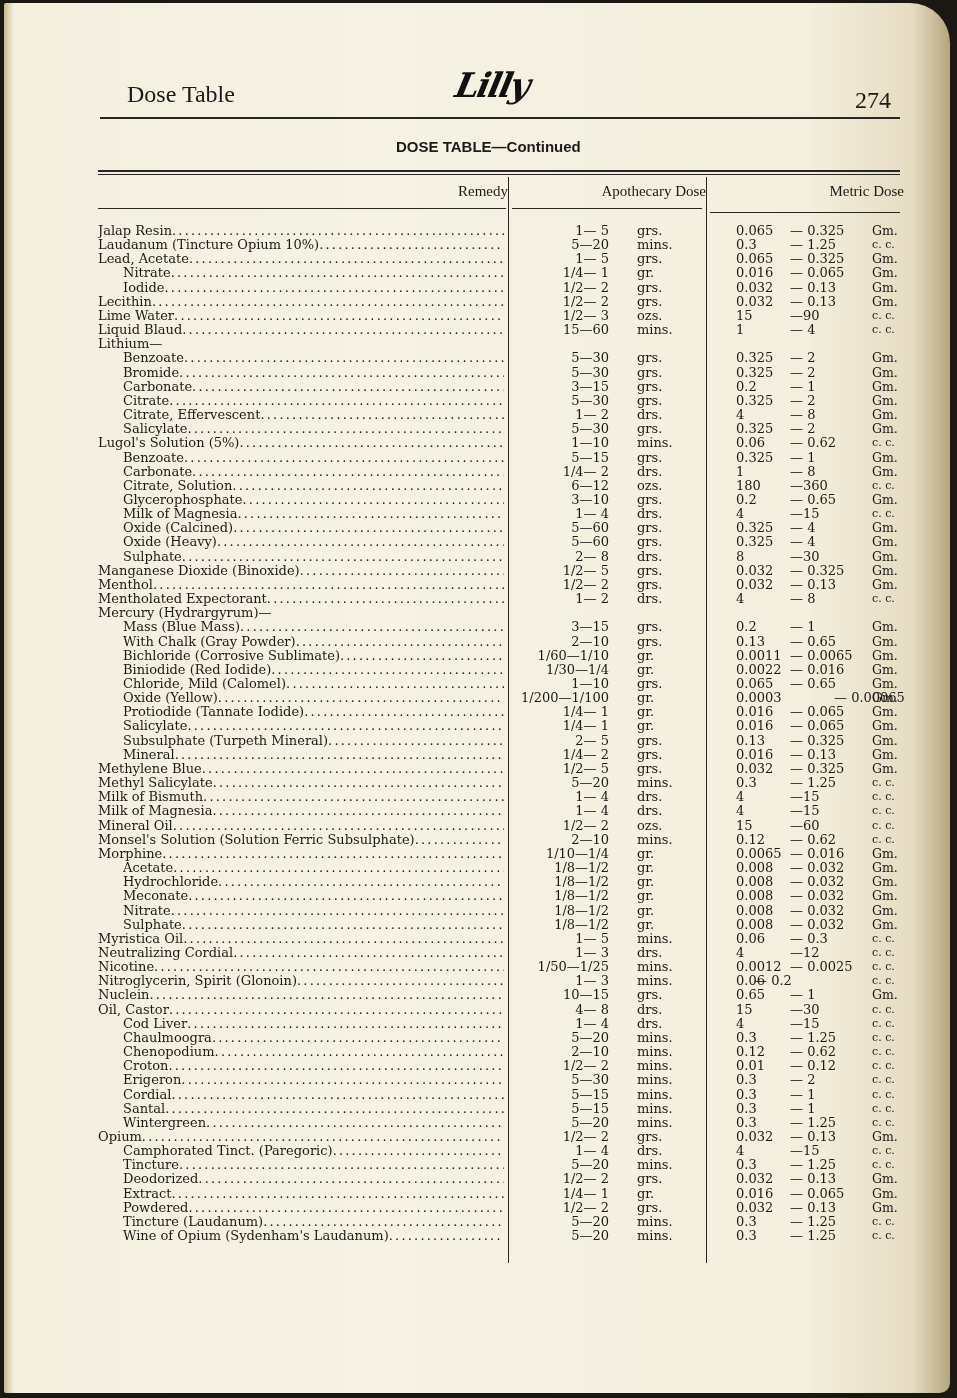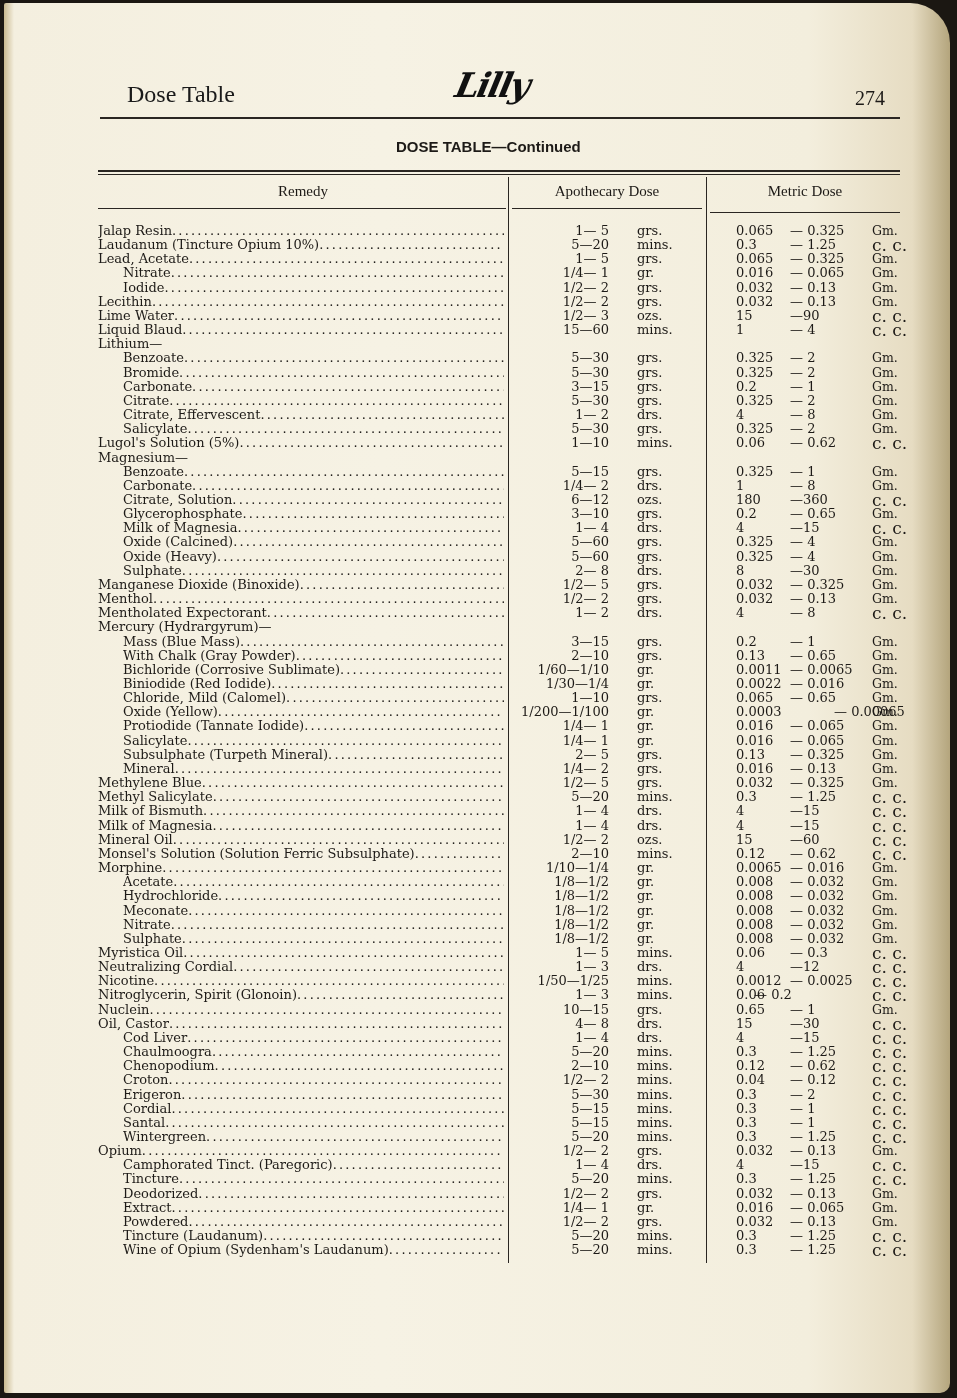--- a/index.html
+++ b/index.html
@@ -18,32 +18,32 @@
     position: absolute; left: 123px; top: 78px;
     font-family: "Liberation Serif", serif; font-size: 24px; color: #1a1a1a;
   }
   .logo {
     position: absolute; left: 452px; top: 62px;
     font-family: "DejaVu Serif", serif; font-style: italic; font-weight: bold;
     font-size: 34px; color: #111; letter-spacing: -2px; transform: skewX(-12deg);
   }
   .page-num {
     position: absolute; left: 851px; top: 84px;
-    font-family: "Liberation Serif", serif; font-size: 20px;
+    font-family: "Liberation Serif", serif; font-size: 24px;
   }
   .rule { position: absolute; background: #2a2622; }
   .subtitle {
     position: absolute; left: 0; width: 1000px; top: 138px; text-align: center;
     font-family: "Liberation Sans", sans-serif; font-weight: bold; font-size: 15px;
     padding-right: 0; 
   }
   .subtitle span { position: absolute; left: 396px; }
   .colhead {
     position: absolute; top: 183px;
-    font-family: "Liberation Serif", serif; font-size: 15px; text-align: center;
+    font-family: "Liberation Serif", serif; font-size: 15px; text-align: right;
   }
   .vline { position: absolute; width: 1px; background: #2a2622; }
   .rows {
     position: absolute; left: 0; top: 224px; width: 957px;
   }
   .row {
     position: relative; height: 14.17px;
     font-family: "DejaVu Serif", serif; font-size: 13px; line-height: 14px;
     white-space: nowrap;
   }
@@ -53,21 +53,21 @@
   .remedy.sub { left: 123px; width: 381px; }
   .remedy .name { background: transparent; }
   .remedy .dots { letter-spacing: 2.2px; }
   .apo {
     position: absolute; left: 513px; width: 96px; text-align: right;
   }
   .apo-unit { position: absolute; left: 637px; }
   .met-lo { position: absolute; left: 736px; }
   .met-hi { position: absolute; left: 813px; }
   .met-unit { position: absolute; left: 872px; font-size: 12.5px; }
-  .met-unit.cc { font-size: 17px; }
+  .met-unit.cc { font-size: 11px; }
 </style>
 </head>
 <body>
 
 <div class="page">
   <div class="hdr-title">Dose Table</div>
   <div class="logo">Lilly</div>
   <div class="page-num">274</div>
 </div>
 
@@ -214,28 +214,20 @@
     </div>
     <div class="row">
       <div class="remedy"><span class="name">Lugol's Solution (5%)</span><span class="dots">........................................................................................................................</span></div>
       <span class="apo">1—10</span>
       <span class="apo-unit">mins.</span>
       <span class="met-lo">0.06</span>
       <span class="met-hi" style="left: 790px;">— 0.62</span>
       <span class="met-unit cc">c. c.</span>
     </div>
     <div class="row">
-      <div class="remedy"><span class="name">Magnesium—</span></div>
-      <span class="apo"></span>
-      <span class="apo-unit"></span>
-      <span class="met-lo"></span>
-      <span class="met-hi" style="left: 790px;"></span>
-      <span class="met-unit"></span>
-    </div>
-    <div class="row">
       <div class="remedy sub"><span class="name">Benzoate</span><span class="dots">........................................................................................................................</span></div>
       <span class="apo">5—15</span>
       <span class="apo-unit">grs.</span>
       <span class="met-lo">0.325</span>
       <span class="met-hi" style="left: 790px;">— 1</span>
       <span class="met-unit">Gm.</span>
     </div>
     <div class="row">
       <div class="remedy sub"><span class="name">Carbonate</span><span class="dots">........................................................................................................................</span></div>
       <span class="apo">1/4— 2</span>
@@ -569,21 +561,21 @@
       <span class="apo">2—10</span>
       <span class="apo-unit">mins.</span>
       <span class="met-lo">0.12</span>
       <span class="met-hi" style="left: 790px;">— 0.62</span>
       <span class="met-unit cc">c. c.</span>
     </div>
     <div class="row">
       <div class="remedy sub"><span class="name">Croton</span><span class="dots">........................................................................................................................</span></div>
       <span class="apo">1/2— 2</span>
       <span class="apo-unit">mins.</span>
-      <span class="met-lo">0.04</span>
+      <span class="met-lo">0.01</span>
       <span class="met-hi" style="left: 790px;">— 0.12</span>
       <span class="met-unit cc">c. c.</span>
     </div>
     <div class="row">
       <div class="remedy sub"><span class="name">Erigeron</span><span class="dots">........................................................................................................................</span></div>
       <span class="apo">5—30</span>
       <span class="apo-unit">mins.</span>
       <span class="met-lo">0.3</span>
       <span class="met-hi" style="left: 790px;">— 2</span>
       <span class="met-unit cc">c. c.</span>

